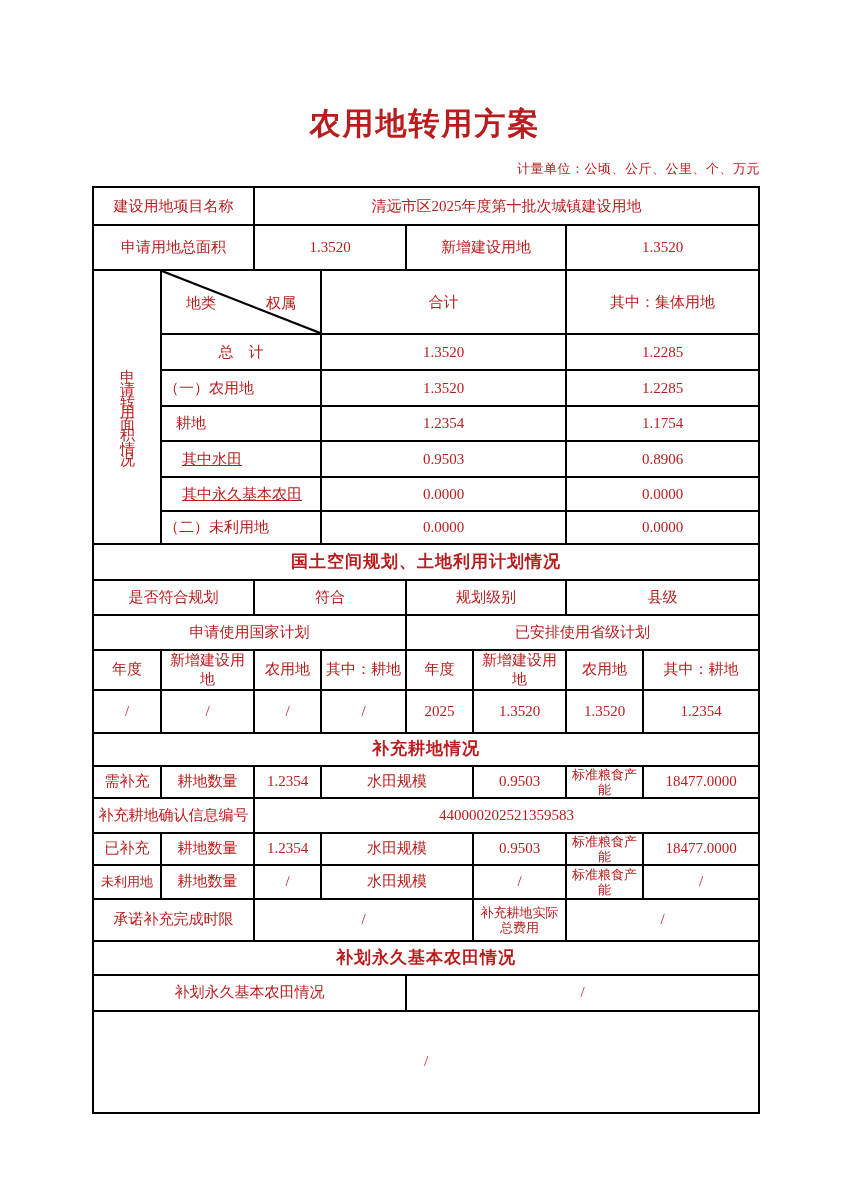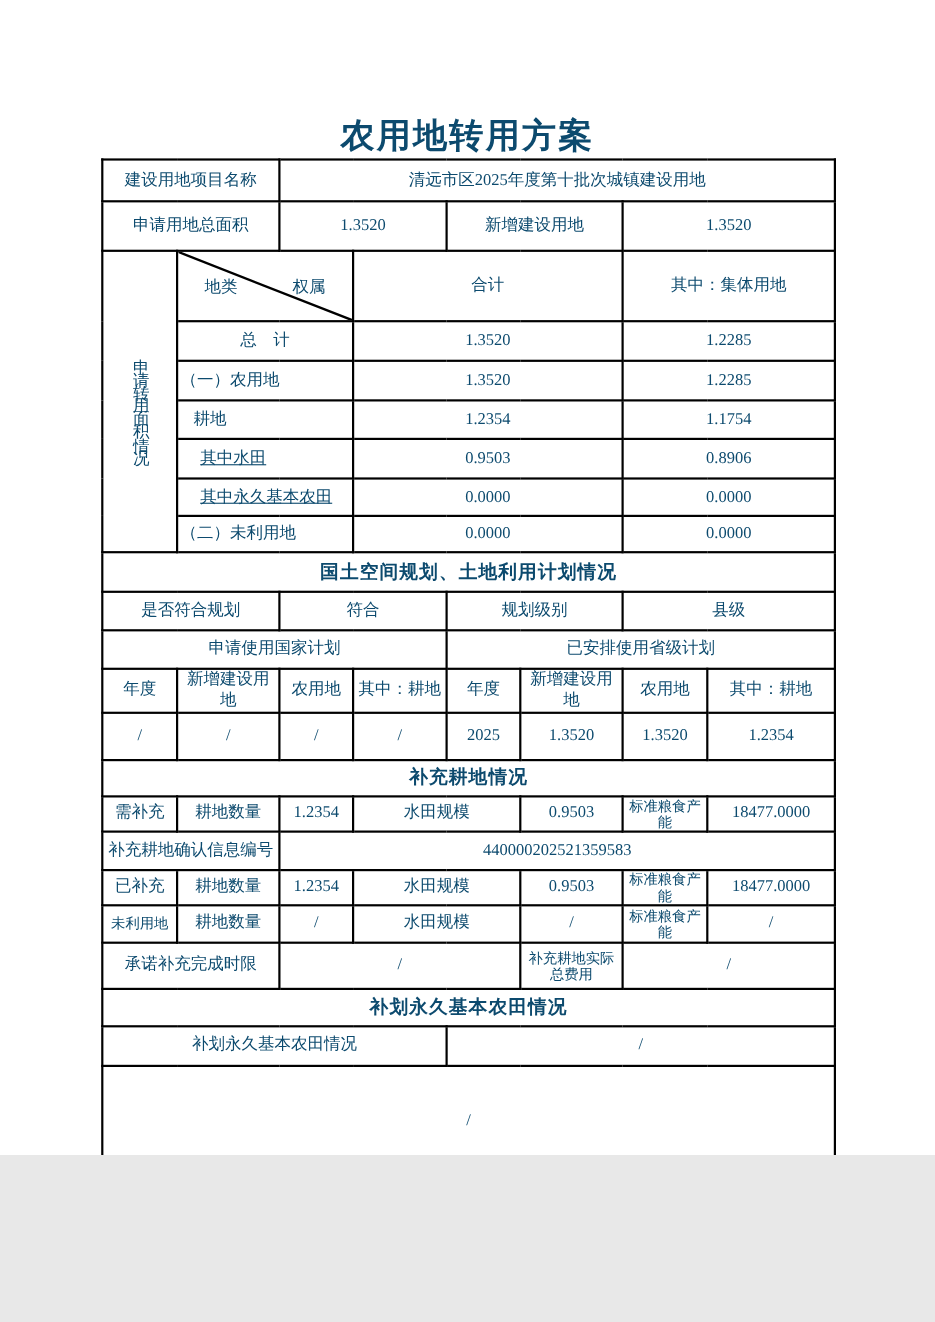--- a/index.html
+++ b/index.html
@@ -1,20 +1,20 @@
 <!DOCTYPE html>
 <html><head>
 <meta charset="utf-8">
 <style>
   html,body{margin:0;padding:0;background:#e8e8e8;}
   .page{
-    width:850px;height:1050px;background:#ffffff;margin:0 auto;
+    width:850px;height:1202px;background:#ffffff;margin:0 auto;
     position:relative;box-sizing:border-box;
     font-family:"Liberation Serif","DejaVu Serif",serif;
-    color:#0c4a6e;
+    color:#b91c1c;
   }
   .doc-title{
     padding-top:104px;text-align:center;
     font-family:"Liberation Sans","DejaVu Sans",sans-serif;
     font-weight:bold;font-size:31px;letter-spacing:2px;line-height:40px;
   }
   .content{width:668px;margin:0 auto 0 92px;}
   .unit-note{
     text-align:right;font-size:13px;margin-top:16px;margin-bottom:8px;
     letter-spacing:0.5px;
@@ -46,20 +46,21 @@
   .diag-bl{position:absolute;left:24px;top:23px;font-size:15px;}
   .diag-tr{position:absolute;right:24px;top:23px;font-size:15px;text-align:right;}
 </style>
 </head>
 <body>
 
 <div class="page">
   <div class="doc-title">农用地转用方案</div>
 
   <div class="content">
+    <div class="unit-note">计量单位：公顷、公斤、公里、个、万元</div>
 
     <table class="main">
       <colgroup>
         <col style="width:68px">
           <col style="width:93px">
           <col style="width:67px">
           <col style="width:85px">
         <col style="width:67px">
           <col style="width:93px">
           <col style="width:77px">

